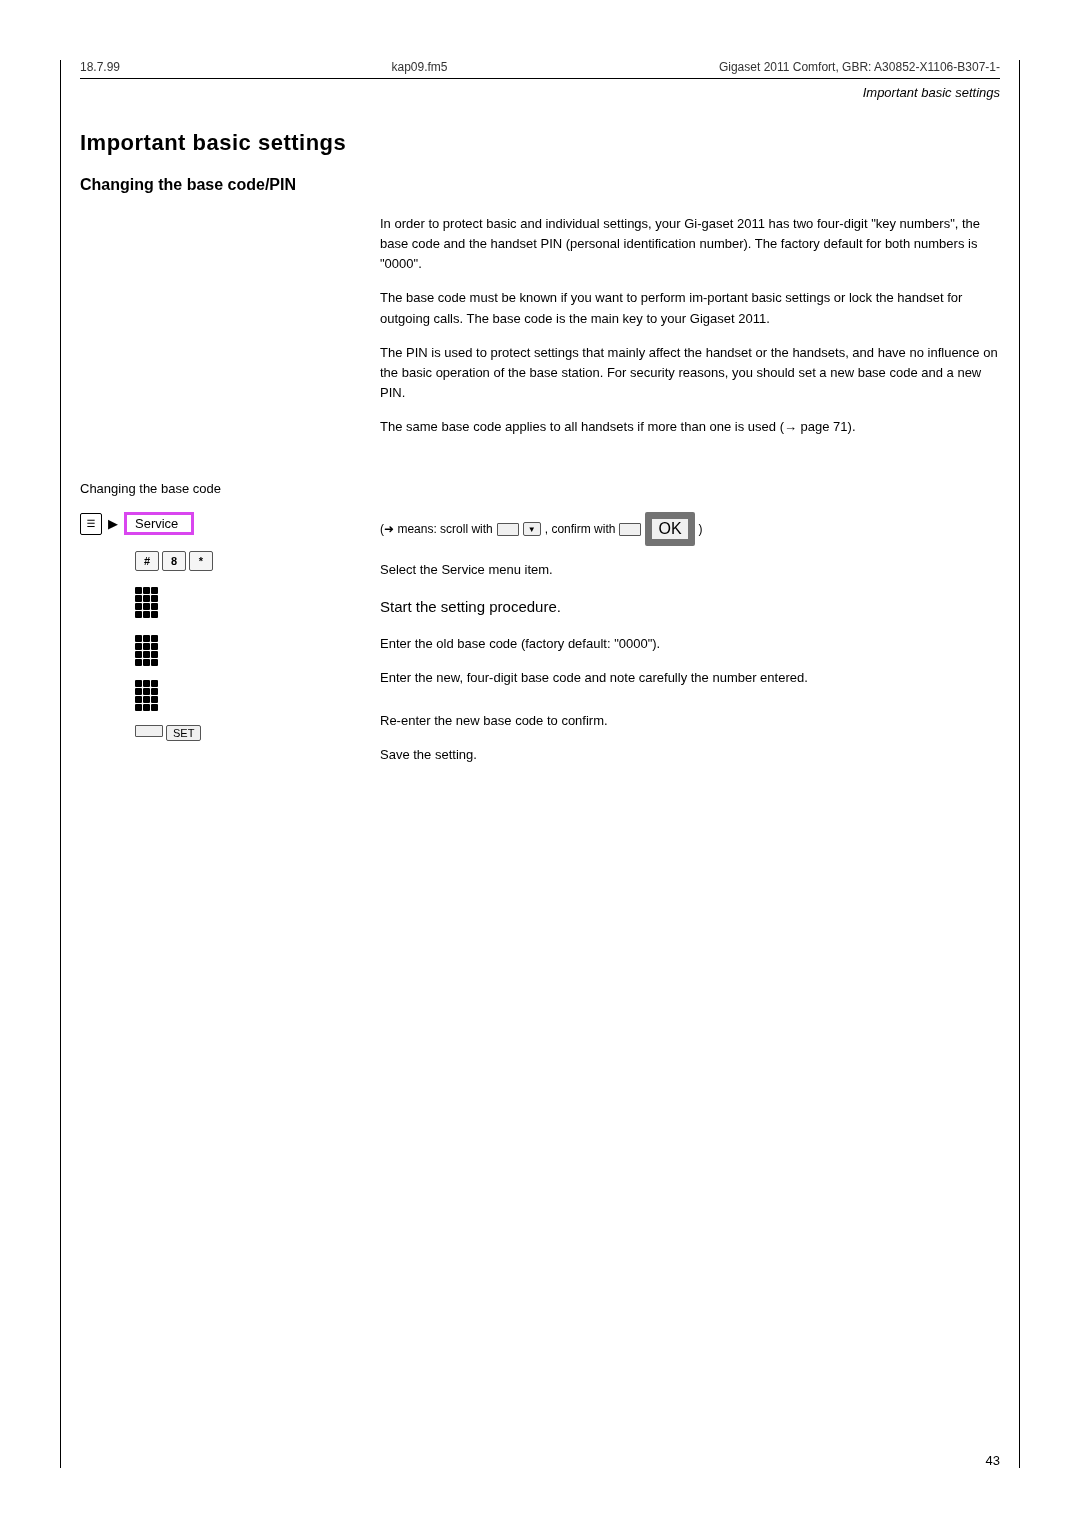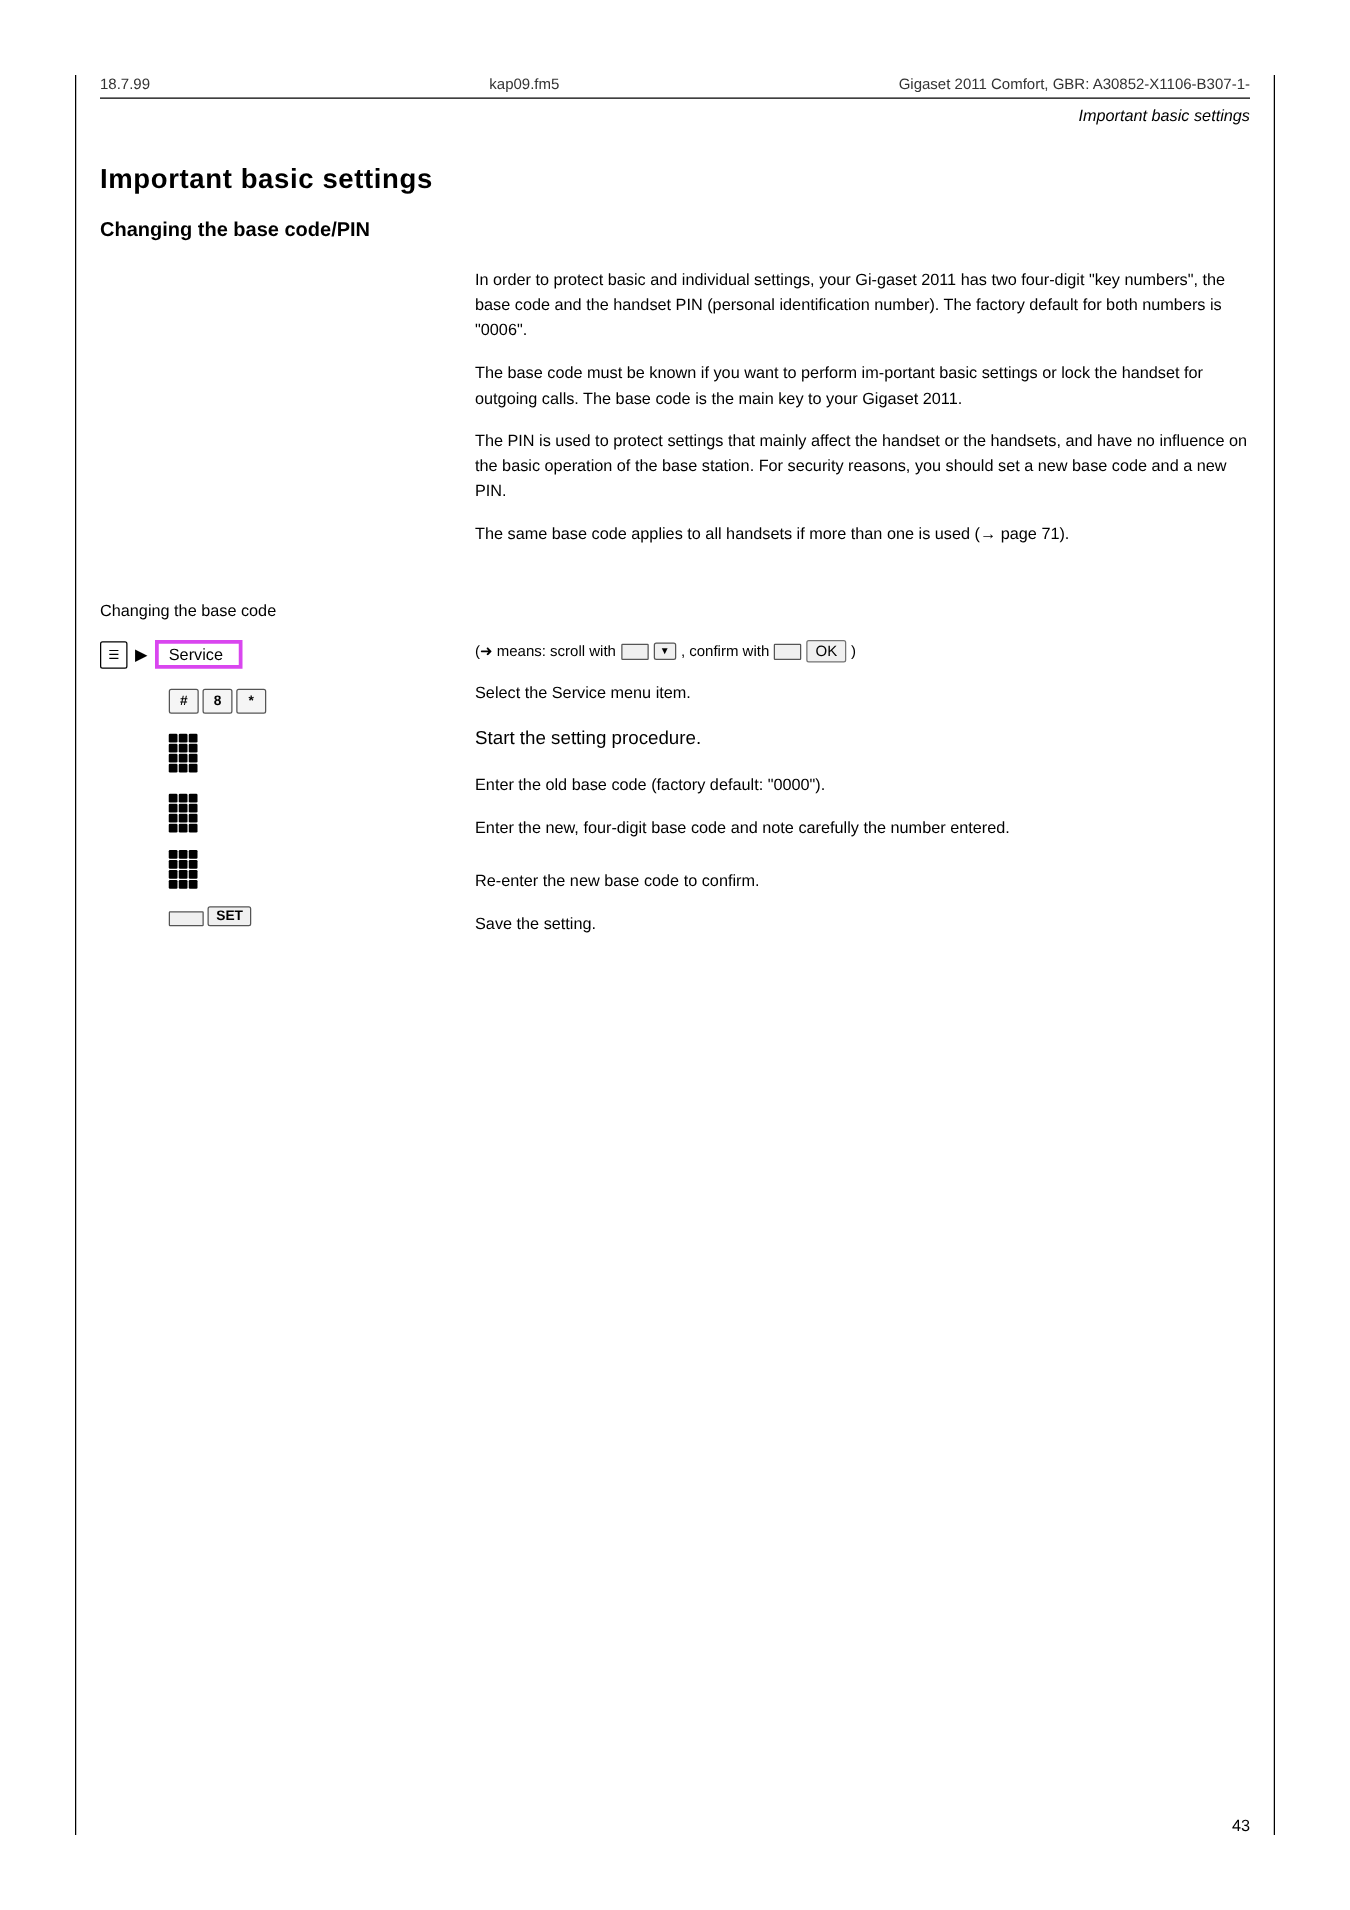--- a/index.html
+++ b/index.html
@@ -179,23 +179,23 @@
       display: inline-block;
       border: 1px solid #555;
       padding: 1px 6px;
       font-size: 11px;
       border-radius: 2px;
       background: #f0f0f0;
     }
 
     .ok-btn {
       display: inline-block;
-      border: 1px solid #737373;
+      border: 7px solid #737373;
       padding: 1px 6px;
-      font-size: 12px;
+      font-size: 16px;
       border-radius: 2px;
       background: #f0f0f0;
     }
 
     .softkey-btn {
       display: inline-block;
       border: 1px solid #555;
       width: 28px;
       height: 12px;
       border-radius: 1px;
@@ -294,21 +294,21 @@
 
   <div class="page-title">Important basic settings</div>
 
   <div class="section-heading">Changing the base code/PIN</div>
 
   <div class="content-area">
     <div class="left-col">
       
     </div>
     <div class="right-col">
-      <p class="paragraph">In order to protect basic and individual settings, your Gi-gaset 2011 has two four-digit "key numbers", the base code and the handset PIN (personal identification number). The factory default for both numbers is "0006".</p>
+      <p class="paragraph">In order to protect basic and individual settings, your Gi-gaset 2011 has two four-digit "key numbers", the base code and the handset PIN (personal identification number). The factory default for both numbers is "0000".</p>
       <p class="paragraph">The base code must be known if you want to perform im-portant basic settings or lock the handset for outgoing calls. The base code is the main key to your Gigaset 2011.</p>
       <p class="paragraph">The PIN is used to protect settings that mainly affect the handset or the handsets, and have no influence on the basic operation of the base station. For security reasons, you should set a new base code and a new PIN.</p>
       <p class="paragraph">The same base code applies to all handsets if more than one is used (→ page 71).</p>
     </div>
   </div>
 
   <div class="subsection-label">Changing the base code</div>
 
   <div class="steps-area">
     <div class="steps-left">
@@ -376,21 +376,21 @@
           <span></span>
             <span></span>
             <span></span>
           <span></span>
             <span></span>
             <span></span>
         </div>
       </div>
 
       <div class="step-row" style="padding-left: 55px;">
-        <div style="display:flex; align-items:flex-end; gap:3px;font-weight:bold;">
+        <div style="display:flex; align-items:flex-start; gap:3px;">
           <div class="softkey-btn"></div>
           <span class="set-btn">SET</span>
         </div>
       </div>
     </div>
 
     <div class="steps-right">
 
       <div class="scroll-note" style="margin-bottom:14px;">
         <span>(➜ means: scroll with</span>

